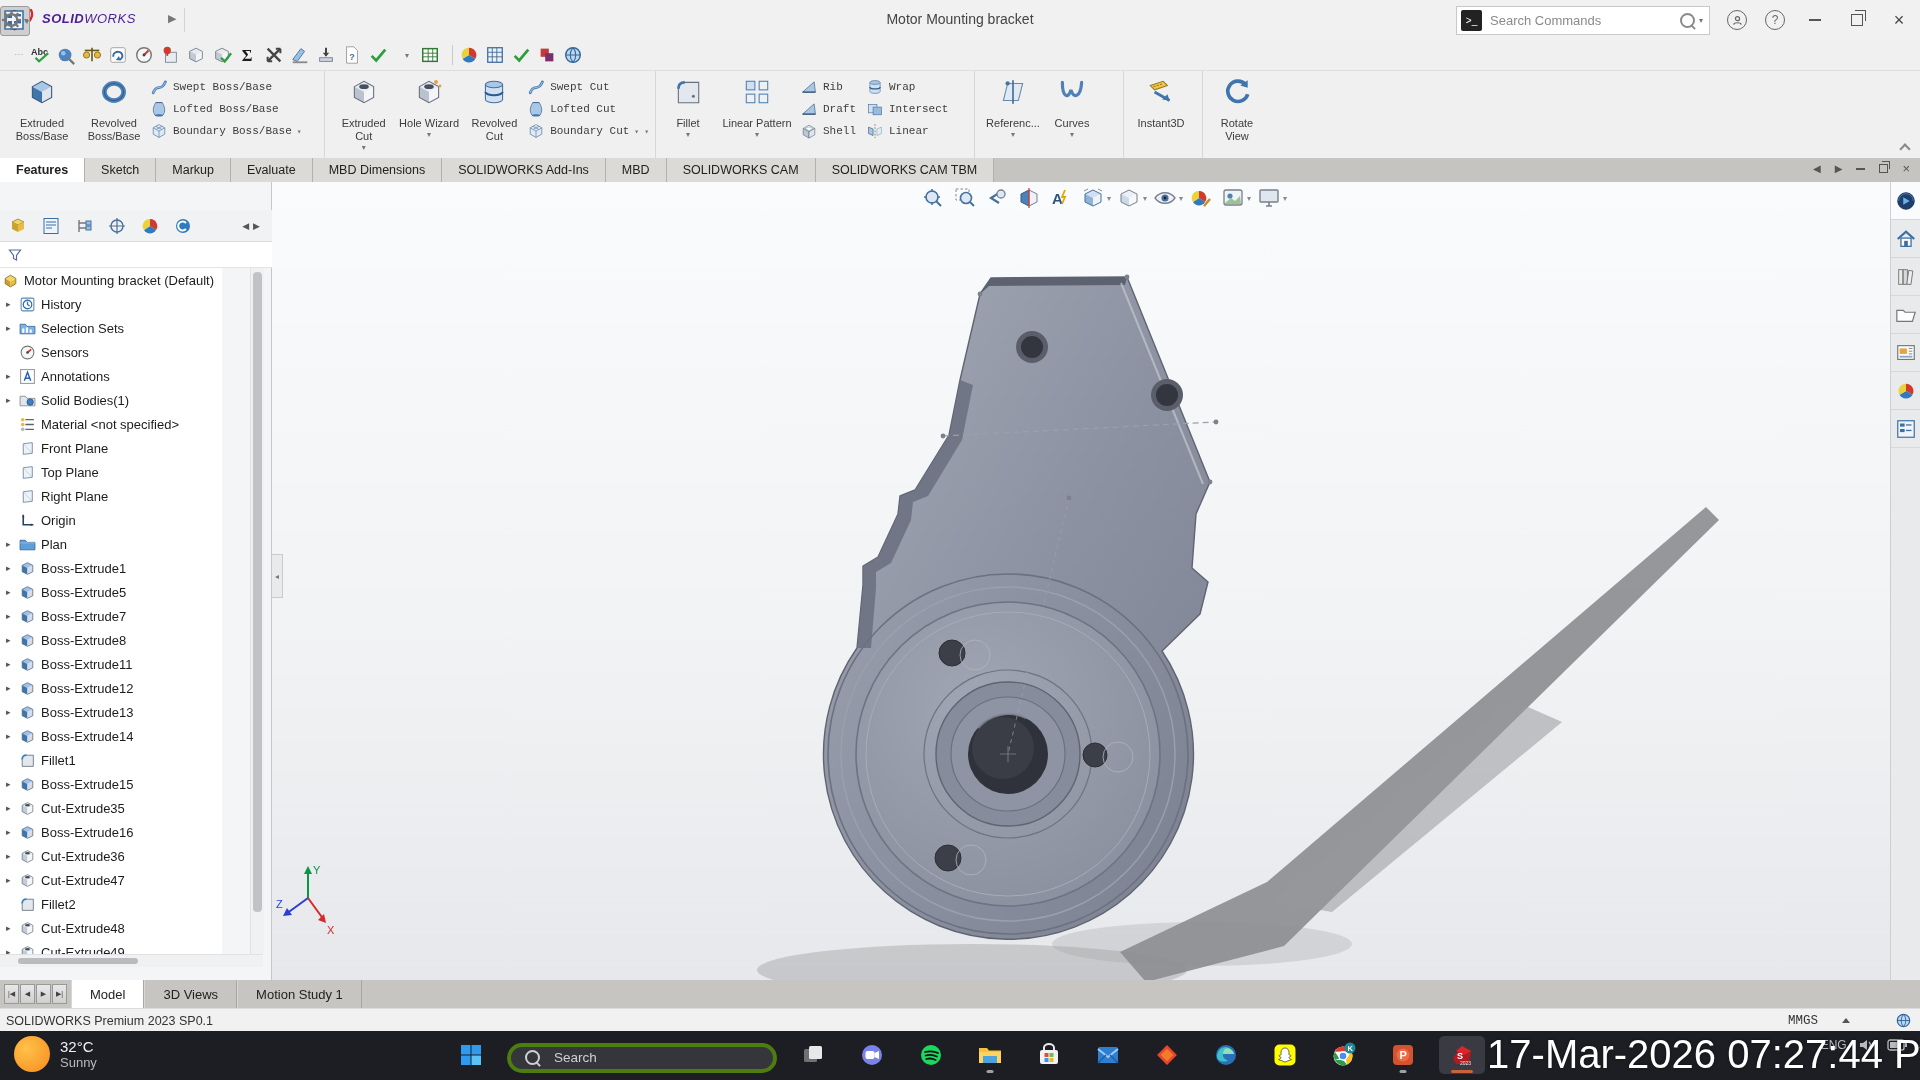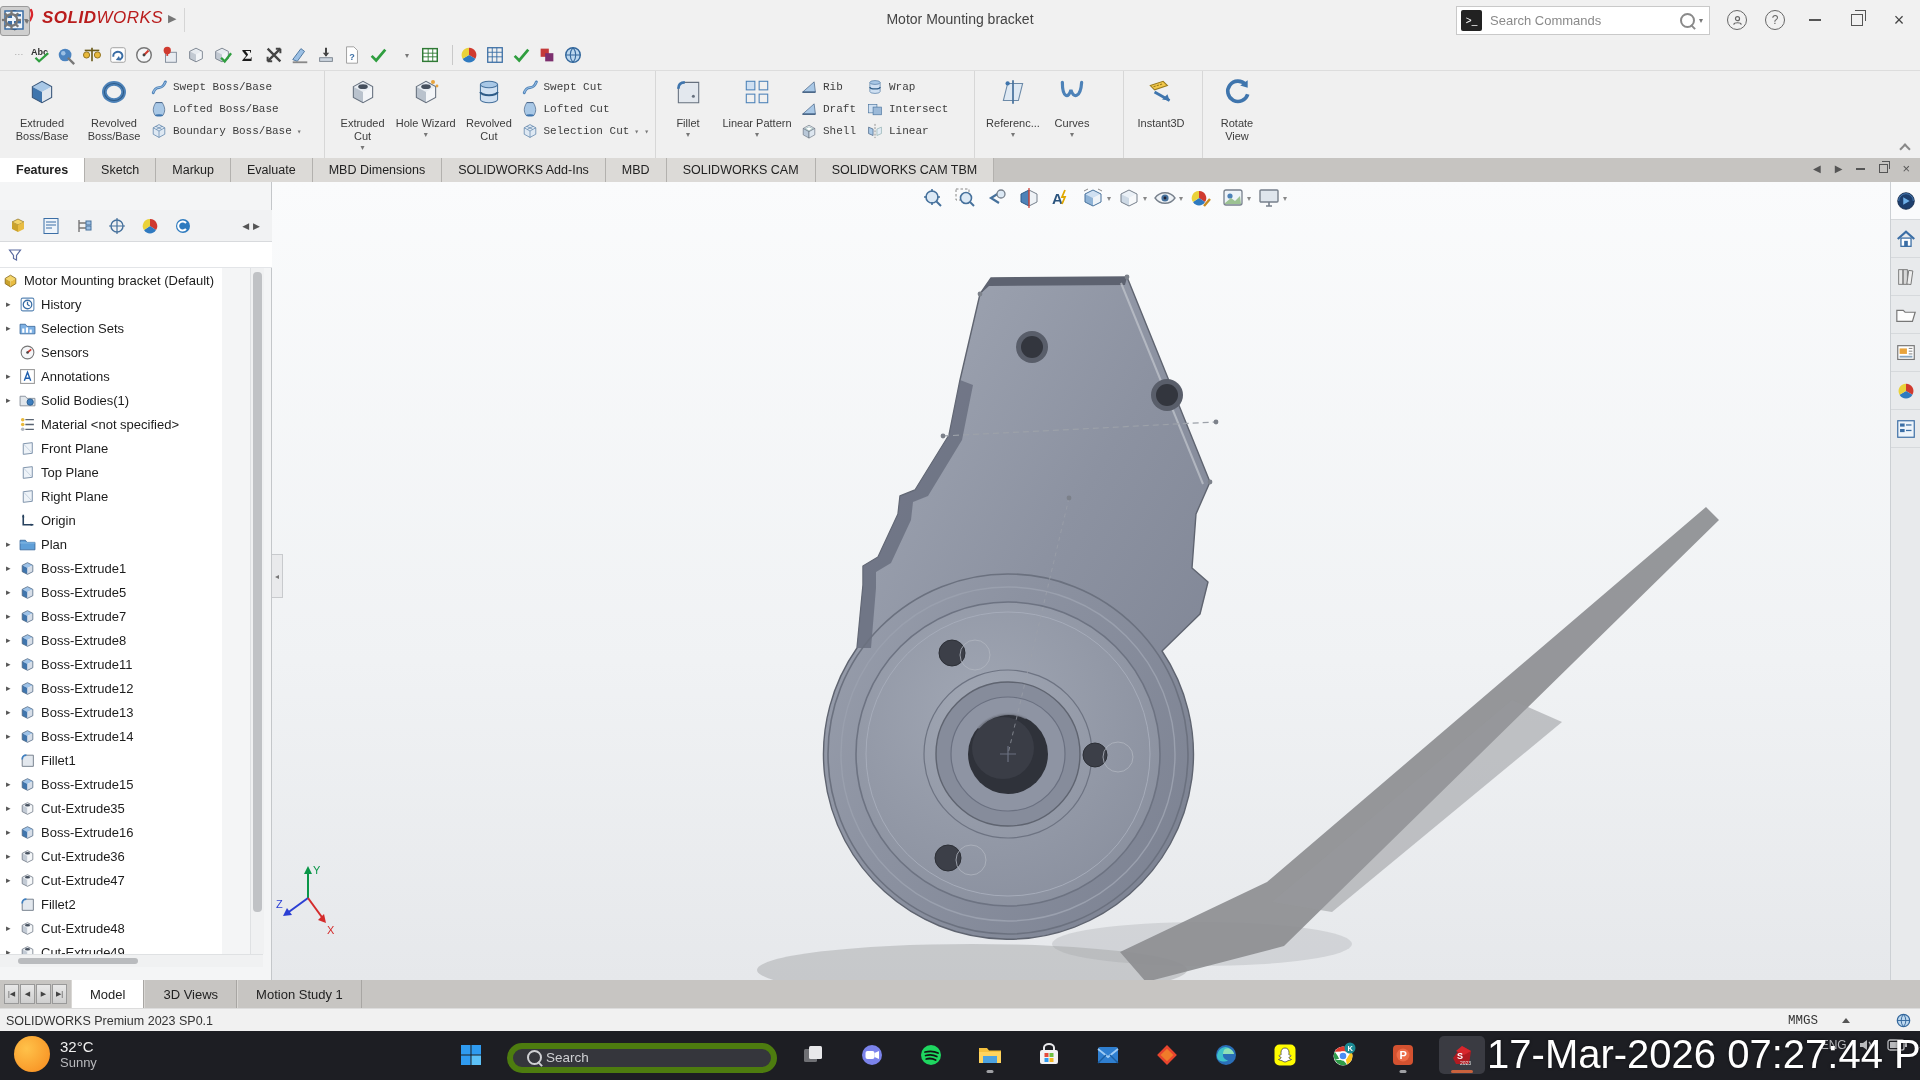--- a/index.html
+++ b/index.html
@@ -3,21 +3,21 @@
 <meta charset="utf-8">
 <style>
   html,body{margin:0;padding:0;background:#888;}
   #app{position:relative;width:1920px;height:1080px;overflow:hidden;background:#f0f0f0;
        font-family:"Liberation Sans",sans-serif;color:#333;font-size:13px;}
   .abs{position:absolute;}
   svg{display:block;}
   
   #titlebar{position:absolute;left:0;top:0;width:1920px;height:40px;background:#f1f1f1;border-bottom:1px solid #e2e2e2;}
   #logo{position:absolute;left:12px;top:7px;display:flex;align-items:center;gap:4px;}
-  #logo .brand{font-size:17px;font-style:italic;letter-spacing:.5px;color:#b91c1c;}
+  #logo .brand{font-size:13px;font-style:italic;letter-spacing:.5px;color:#4c1d95;}
   #logo .brand b{font-weight:bold;}
   #logo-flyout{position:absolute;left:168px;top:12px;color:#777;font-size:11px;}
   .mico{position:absolute;top:6px;width:28px;height:28px;display:flex;align-items:center;justify-content:center;border-radius:3px;}
   .mico.sel{background:#cfcfcf;border:1px solid #9b9b9b;}
   .mcaret{position:absolute;top:16px;font-size:8px;color:#777;}
   #doc-title{position:absolute;left:0;right:0;top:11px;text-align:center;font-size:14px;color:#444;}
   #cmd-search{position:absolute;left:1456px;top:6px;width:252px;height:27px;background:#fff;border:1px solid #c9c9c9;display:flex;align-items:center;}
   #cmd-search .term{width:21px;height:21px;background:#222;color:#fff;font-size:10px;margin:0 8px 0 4px;display:flex;align-items:center;justify-content:center;border-radius:2px;}
   #cmd-search .ph{flex:1;color:#8a8a8a;font-size:13px;}
   .lens{width:11px;height:11px;border:2px solid #8a8a8a;border-radius:50%;position:relative;margin-right:4px;}
@@ -89,21 +89,21 @@
   #status-units{position:absolute;right:70px;display:flex;align-items:center;gap:24px;font-family:Liberation Mono, monospace;}
   .up-caret{width:0;height:0;border-left:4px solid transparent;border-right:4px solid transparent;border-bottom:5px solid #555;}
   #status-globe{position:absolute;right:8px;top:3px;}
   
   #taskbar{position:absolute;left:0;top:1031px;width:1920px;height:49px;background:#1d1e23;padding-left:36px;}
   #weather{position:absolute;left:14px;top:5px;display:flex;align-items:center;gap:10px;color:#e8e8e8;}
   #weather .sun{width:36px;height:36px;border-radius:50%;background:radial-gradient(circle at 35% 35%,#ffc24a,#f78a1d);}
   #weather .wt{font-size:15px;color:#f0f0f0;}
   #weather .wc{font-size:13px;color:#b9babd;}
   #tb-center{position:absolute;left:448px;top:10px;display:flex;align-items:center;gap:13px;}
-  #tb-search{width:270px;height:30px;background:#35363c;border:6px solid #4d7c0f;border-radius:15px;display:flex;align-items:center;color:#cfd0d3;font-size:13.5px;padding-left:14px;box-sizing:border-box;}
+  #tb-search{width:270px;height:30px;background:#35363c;border:4px solid #4d7c0f;border-radius:15px;display:flex;align-items:center;color:#cfd0d3;font-size:13.5px;gap:10px;padding-left:14px;box-sizing:border-box;}
   #tb-search .lens{border-color:#cfd0d3;}
   #tb-search .lens::after{background:#cfd0d3;}
   .tbicon{width:46px;height:38px;margin-top:-5px;display:flex;flex-direction:column;align-items:center;justify-content:center;position:relative;border-radius:5px;}
   .tbicon.active{background:#3a3b42;}
   .rundot{display:none;}
   .rundot.run{display:block;position:absolute;bottom:1px;left:50%;transform:translateX(-50%);width:7px;height:3px;border-radius:2px;background:#9fa0a4;}
   .tbicon.active .rundot.run{width:22px;background:#c9623d;}
   #tray{position:absolute;right:6px;top:6px;display:flex;align-items:center;gap:12px;color:#b9babd;font-size:12px;}
   #tray .ttime{text-align:right;font-size:12.5px;line-height:15px;color:#cfd0d2;}
   #clock-overlay{position:absolute;right:2px;bottom:3px;font-size:40px;color:#ffffff;text-shadow:0 0 3px rgba(0,0,0,.55);white-space:nowrap;z-index:9;}
@@ -925,21 +925,21 @@
         <div class="rb-srow">
             <svg width="18" height="18">
               <use href="#r-loft"></use>
             </svg>
             <span>Lofted Cut</span>
           </div>
         <div class="rb-srow">
             <svg width="18" height="18">
               <use href="#r-mesh"></use>
             </svg>
-            <span>Selection Cut</span>
+            <span>Boundary Cut</span>
             <span class="rb-caret">▾</span>
             <span class="rb-caret">▾</span>
           </div>
       </div>
     </div>
     <div class="rgroup" style="width:306px">
       <div class="rb-tall" style="width:52px">
         <svg width="30" height="30">
             <use href="#r-fillet"></use>
           </svg>

